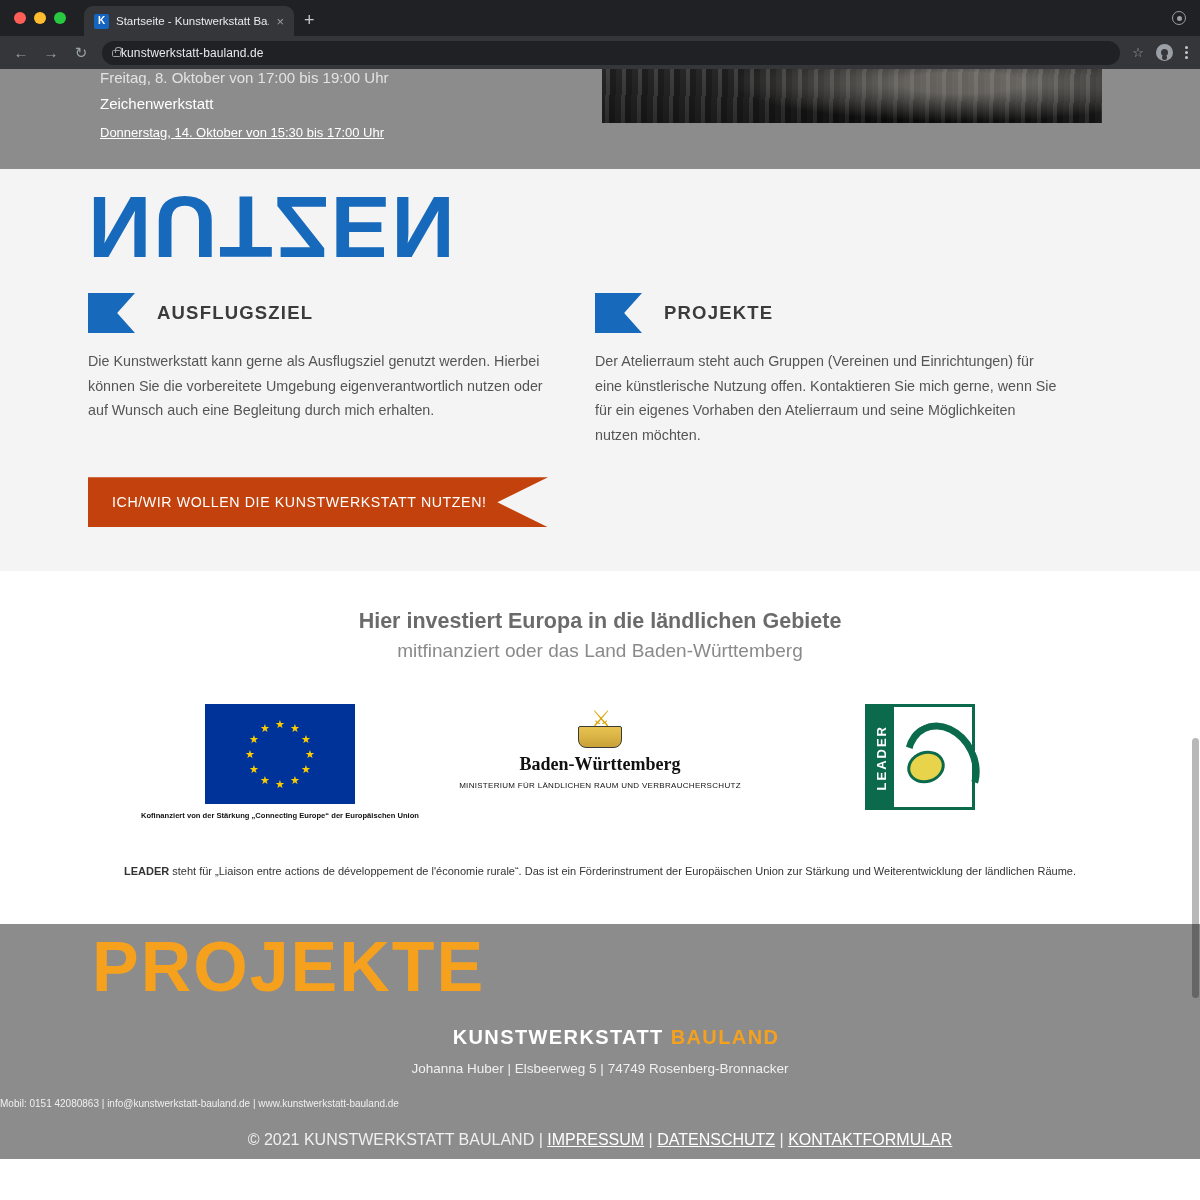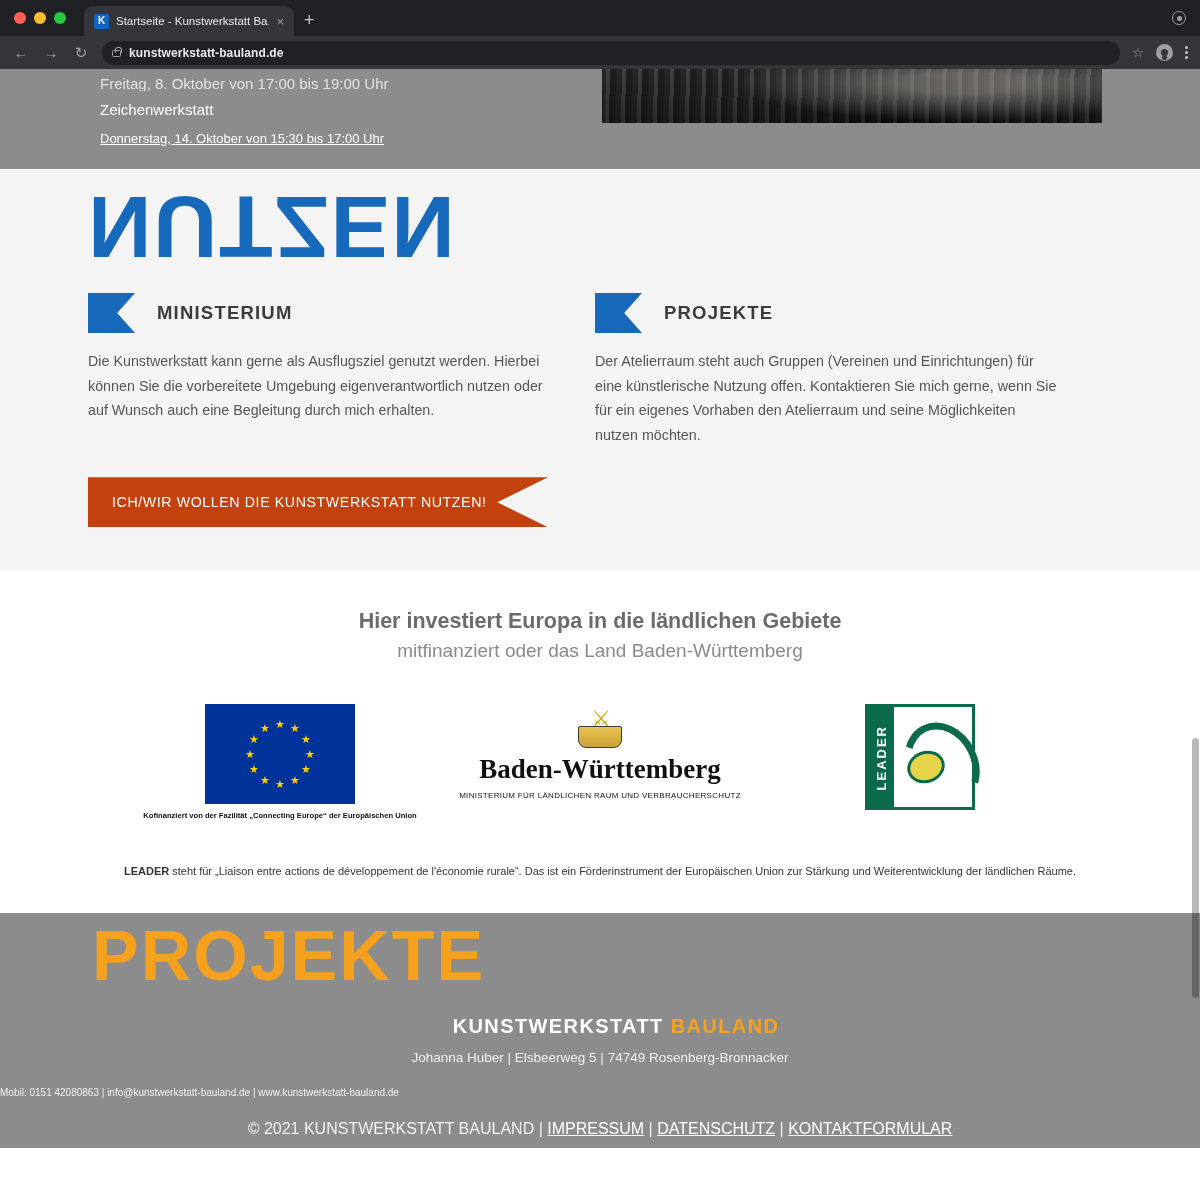--- a/index.html
+++ b/index.html
@@ -48,40 +48,40 @@
   }
   .window-menu .circ i { display:block; width: 5px; height: 5px; border-radius:50%; background:#9aa0a6; }
 
   .chrome-bar {
     height: 33px; background: #35363a; display: flex; align-items: center;
     padding: 0 12px; gap: 12px;
   }
   .nav-icon { color: #9aa0a6; font-size: 15px; width: 18px; text-align: center; user-select: none; }
   .omnibox {
     flex: 1; height: 24px; background: #202124; border-radius: 13px;
-    display: flex; align-items: center; padding: 0 10px; gap: 8px; font-weight: bold;
+    display: flex; align-items: center; padding: 0 10px; 
   }
   .lock { width: 9px; height: 7px; border: 1.3px solid #9aa0a6; border-radius: 1.5px; position: relative; margin-top: 2px; }
   .lock::before {
     content: ""; position: absolute; left: 2px; top: -4px; width: 5px; height: 5px;
     border: 1.3px solid #9aa0a6; border-bottom: none; border-radius: 3px 3px 0 0;
   }
   .url { color: #e8eaed; font-size: 12px; letter-spacing: .1px; }
   .star { color: #9aa0a6; font-size: 13px; }
   .profile { width: 17px; height: 17px; border-radius: 50%; background: #9aa0a6; display:flex; align-items:center; justify-content:center; }
   .profile i { display:block; width: 7px; height: 7px; border-radius: 50%; background: #35363a; box-shadow: 0 5px 0 -1px #35363a; }
   .kebab { display:flex; flex-direction: column; gap: 2px; align-items:center; }
   .kebab i { width: 3px; height: 3px; background: #c6c8cb; border-radius: 50%; display:block; }
 
   
   .viewport { width: 1200px; height: 1131px; background: #fff; overflow: hidden; position: relative; }
 
   
   .sec-grey-top { background: #8c8c8c; padding: 0 0 0 0; height: 104px; position: relative; }
-  .grey-text { padding-left: 100px; padding-top: 6px; color: #fff; }
+  .grey-text { padding-left: 100px; padding-top: 0; color: #fff; }
   .grey-text .cut { font-size: 15px; color: #f2f2f2; height: 16px; overflow: hidden; display:block; opacity:.85; }
   .grey-text .l1 { font-size: 15px; margin-top: 10px; }
   .grey-text .l2 { font-size: 13px; margin-top: 13px; text-decoration: underline; }
   .grey-photo {
     position: absolute; right: 98px; top: -46px; width: 500px; height: 100px;
     background:
       linear-gradient(105deg, rgba(255,255,255,.07) 0 30%, rgba(0,0,0,.25) 60%, rgba(255,255,255,.05) 100%),
       repeating-linear-gradient(92deg, #2b2b2b 0 6px, #555 6px 10px, #1d1d1d 10px 16px),
       #3a3a3a;
     overflow: hidden;
@@ -112,21 +112,21 @@
   .col p { font-size: 14.3px; line-height: 1.72; color: #555; }
   .cta-wrap { padding: 30px 0 0 88px; }
   .cta {
     display: inline-block; position: relative; background: #c2410c; color: #fff;
     font-size: 14.2px; letter-spacing: .6px; padding: 17px 56px 17px 24px;
     clip-path: polygon(0 0, 100% 0, 89% 50%, 100% 100%, 0 100%);
     min-width: 460px;
   }
 
   
-  .sec-europa { background: #fff; padding: 38px 0 32px; text-align: center; }
+  .sec-europa { background: #fff; padding: 38px 0 43px; text-align: center; }
   .eu-h1 { font-size: 21.5px; color: #6b6b6b; font-weight: 700; }
   .eu-h2 { font-size: 19px; color: #8a8a8a; font-weight: 400; margin-top: 6px; }
   .logos { display: flex; justify-content: center; align-items: flex-start; gap: 0; margin-top: 42px; }
   .logo-box { width: 320px; display: flex; flex-direction: column; align-items: center; }
 
   .euflag { width: 150px; height: 100px; background: #003399; position: relative; }
   .euflag .star {
     position: absolute; color: #ffcc00; font-size: 11px; line-height: 1;
   }
   .eu-caption { font-size: 7.6px; color: #111; margin-top: 6px; text-align: center; line-height: 1.45; font-weight: 700; }
@@ -136,21 +136,21 @@
   .bw-crest .antlers {
     position:absolute; left: 50%; top: 2px; transform: translateX(-50%);
     font-size: 22px; color: #d8a400; letter-spacing: -2px;
   }
   .bw-crest .lions {
     position:absolute; left: 50%; bottom: 2px; transform: translateX(-50%);
     width: 44px; height: 22px; background:
       linear-gradient(#e8c350, #caa238);
     border: 1px solid #3a3a3a; border-radius: 2px 2px 8px 8px;
   }
-  .bw-name { font-family: "Liberation Serif", serif; font-size: 27px; font-weight: 700; color: #111; margin-top: 4px; }
+  .bw-name { font-family: "Liberation Serif", serif; font-size: 18px; font-weight: 700; color: #111; margin-top: 4px; }
   .bw-sub { font-size: 8px; color: #111; letter-spacing: .3px; margin-top: 5px; text-align: center; line-height: 1.6; }
 
   .leader { width: 110px; height: 106px; border: 3px solid #0b6a4b; display: flex; position: relative; background: #fff; }
   .leader .band { width: 26px; background: #0b6a4b; display: flex; align-items: center; justify-content: center; }
   .leader .band span {
     writing-mode: vertical-rl; transform: rotate(180deg); color: #fff;
     font-size: 13px; font-weight: 700; letter-spacing: 2px;
   }
   .leader .mark { flex: 1; position: relative; }
   .leader .mark::before {
@@ -241,21 +241,21 @@
       <div class="grey-photo"></div>
     </div>
 
     <div class="sec-nutzen">
       <div class="word-nutzen">NUTZEN</div>
 
       <div class="cols">
         <div class="col">
           <div class="col-head">
             <span class="flag"></span>
-            <h3>MINISTERIUM</h3>
+            <h3>AUSFLUGSZIEL</h3>
           </div>
           <p>Die Kunstwerkstatt kann gerne als Ausflugsziel genutzt werden. Hierbei können Sie die vorbereitete Umgebung eigenverantwortlich nutzen oder auf Wunsch auch eine Begleitung durch mich erhalten.</p>
         </div>
         <div class="col">
           <div class="col-head">
             <span class="flag"></span>
             <h3>PROJEKTE</h3>
           </div>
           <p>Der Atelierraum steht auch Gruppen (Vereinen und Einrichtungen) für eine künstlerische Nutzung offen. Kontaktieren Sie mich gerne, wenn Sie für ein eigenes Vorhaben den Atelierraum und seine Möglichkeiten nutzen möchten.</p>
         </div>
@@ -279,21 +279,21 @@
               <span class="star" style="left: 100px; top: 45px;">★</span>
               <span class="star" style="left: 95.9808px; top: 60px;">★</span>
               <span class="star" style="left: 85px; top: 70.9808px;">★</span>
               <span class="star" style="left: 70px; top: 75px;">★</span>
               <span class="star" style="left: 55px; top: 70.9808px;">★</span>
               <span class="star" style="left: 44.0192px; top: 60px;">★</span>
               <span class="star" style="left: 40px; top: 45px;">★</span>
               <span class="star" style="left: 44.0192px; top: 30px;">★</span>
               <span class="star" style="left: 55px; top: 19.0192px;">★</span>
             </div>
-          <div class="eu-caption">Kofinanziert von der Fazilität „Connecting Europe“ der Europäischen Union</div>
+          <div class="eu-caption">Kofinanziert von der Stärkung „Connecting Europe“ der Europäischen Union</div>
         </div>
 
         <div class="logo-box bw">
           <div class="bw-crest">
             <span class="antlers">⚔</span>
             <span class="lions"></span>
           </div>
           <div class="bw-name">Baden-Württemberg</div>
           <div class="bw-sub">MINISTERIUM FÜR LÄNDLICHEN RAUM UND VERBRAUCHERSCHUTZ</div>
         </div>

